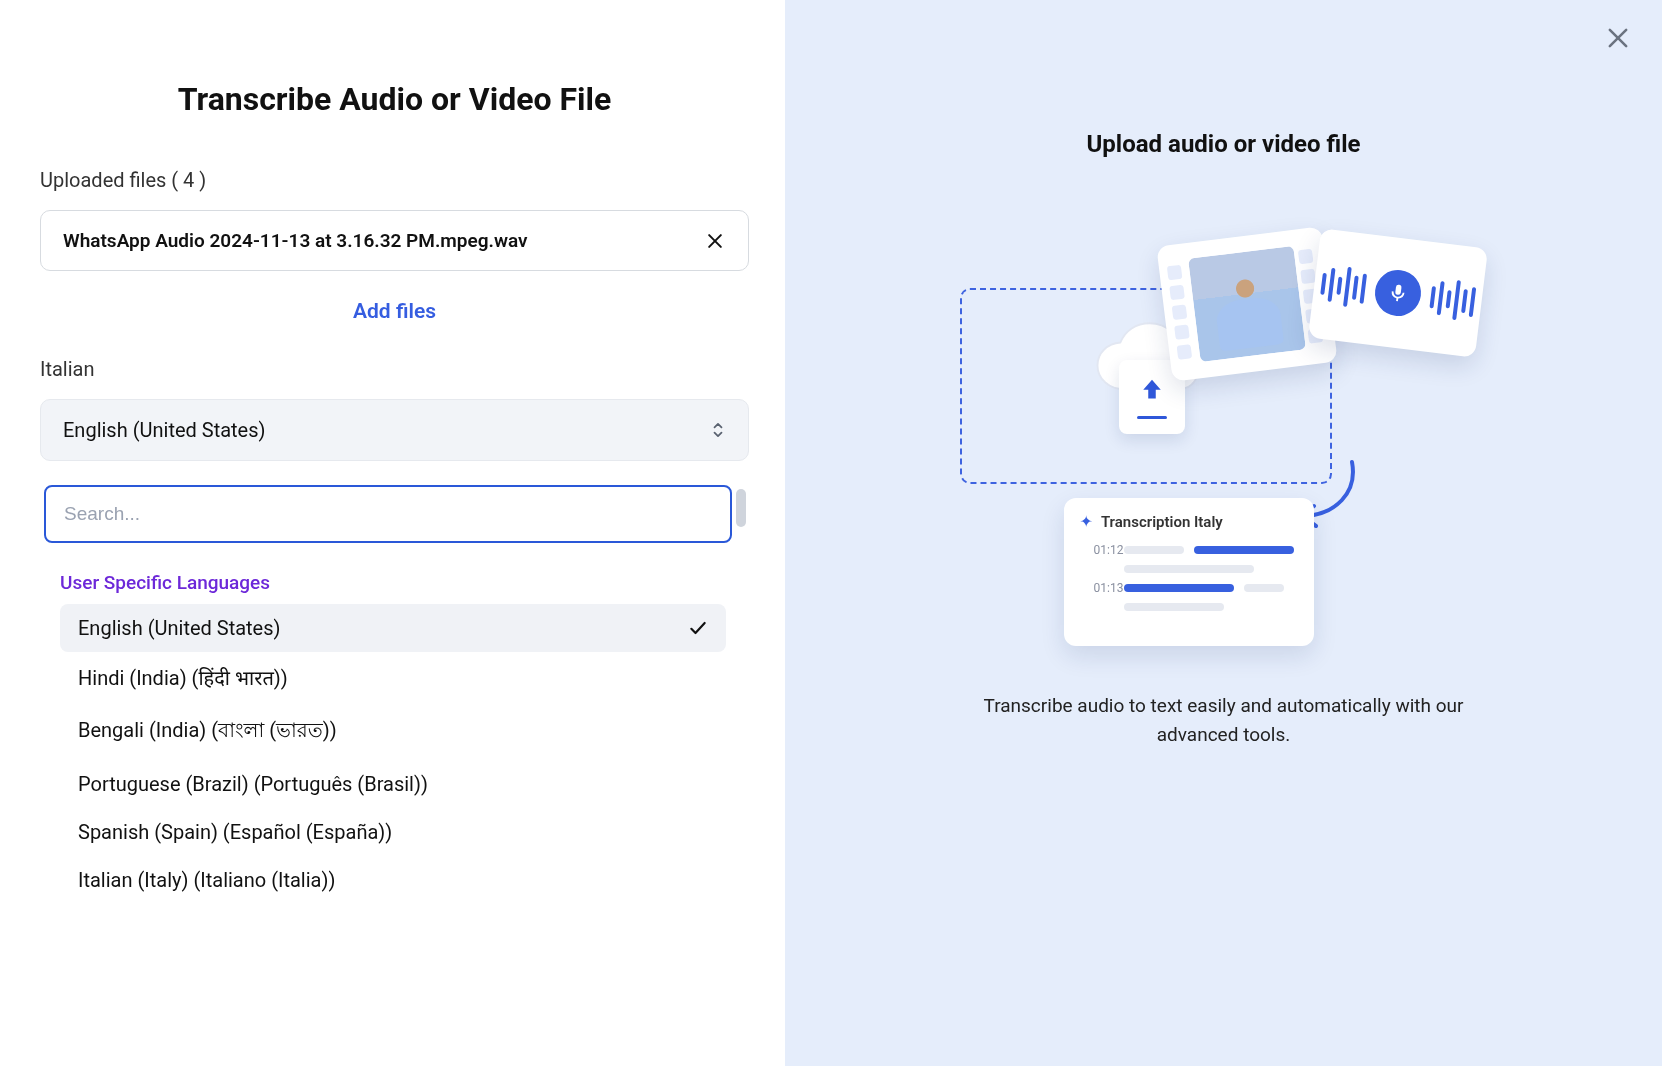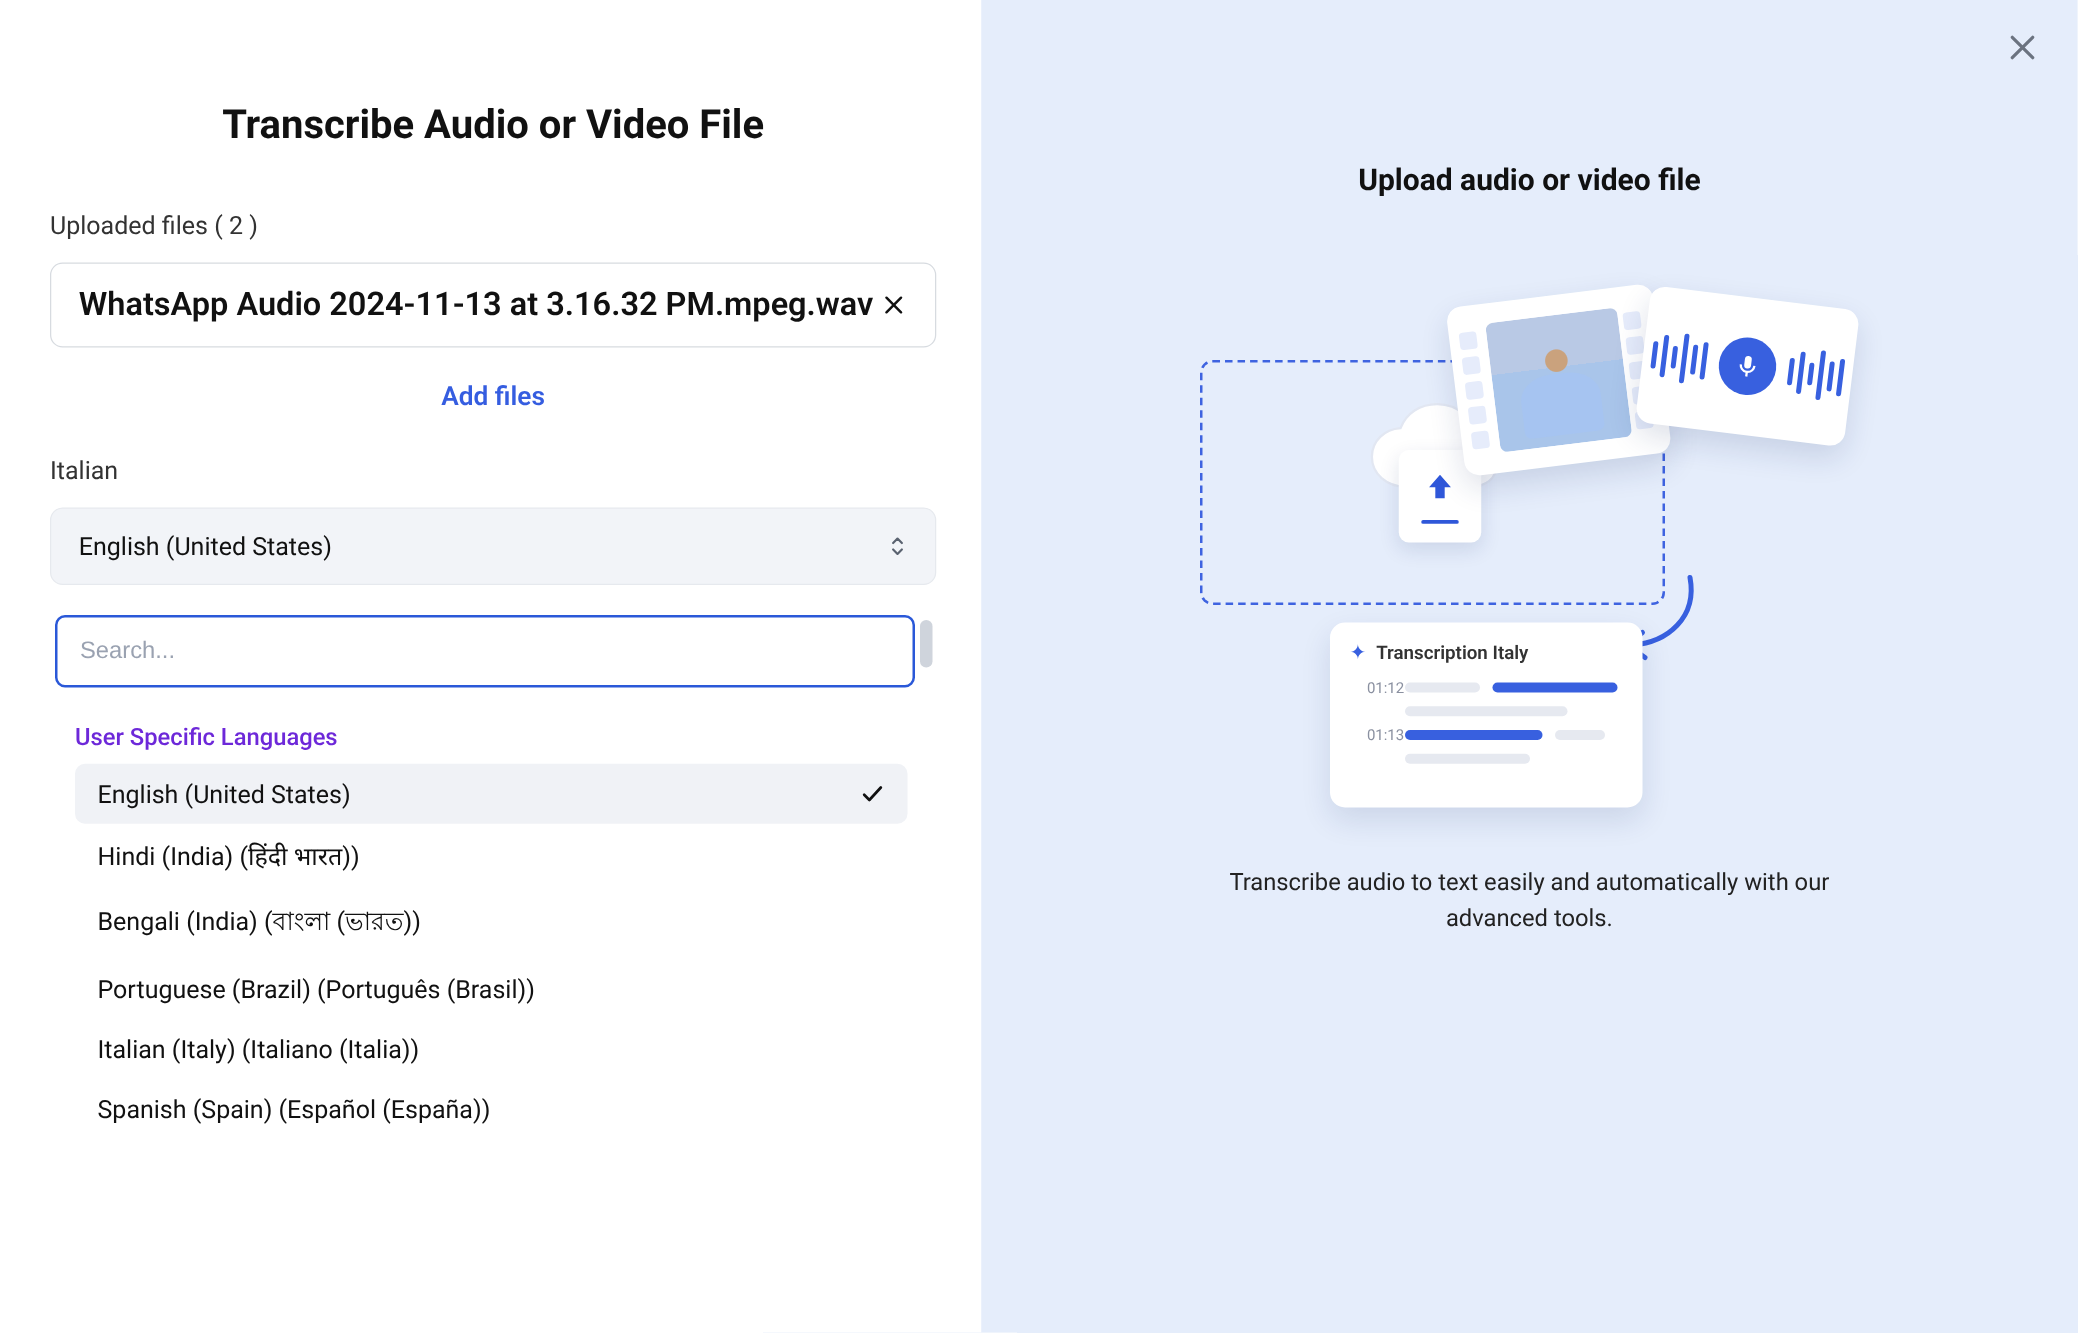--- a/index.html
+++ b/index.html
@@ -42,21 +42,21 @@
   .file-row {
     border: 1px solid #d7dbe0;
     border-radius: 10px;
     padding: 18px 22px;
     display: flex;
     align-items: center;
     justify-content: space-between;
     margin-bottom: 28px;
   }
   .file-name {
-    font-size: 26px;
+    font-size: 19px;
     font-weight: 600;
     color: #111;
     white-space: nowrap;
     overflow: hidden;
     text-overflow: ellipsis;
   }
   .close-x {
     width: 22px;
     height: 22px;
     flex: 0 0 22px;
@@ -305,21 +305,21 @@
     line-height:1.5;
     max-width: 540px;
   }
 </style>
 </head>
 <body>
 
 <div class="left-panel">
   <h1 class="page-title">Transcribe Audio or Video File</h1>
 
-  <div class="section-label">Uploaded files ( 2 )</div>
+  <div class="section-label">Uploaded files ( 4 )</div>
 
   <div class="file-row">
     <div class="file-name">WhatsApp Audio 2024-11-13 at 3.16.32 PM.mpeg.wav</div>
     <span class="close-x">
       <svg viewBox="0 0 24 24" width="20" height="20" fill="none" stroke="#111" stroke-width="2.4" stroke-linecap="round">
         <line x1="5" y1="5" x2="19" y2="19"></line>
           <line x1="19" y1="5" x2="5" y2="19"></line>
       </svg>
     </span>
   </div>
@@ -357,24 +357,24 @@
     <div class="option">
       <span class="label">Hindi (India) (हिंदी भारत))</span>
     </div>
     <div class="option">
       <span class="label">Bengali (India) (বাংলা (ভারত))</span>
     </div>
     <div class="option">
       <span class="label">Portuguese (Brazil) (Português (Brasil))</span>
     </div>
     <div class="option">
+      <span class="label">Spanish (Spain) (Español (España))</span>
+    </div>
+    <div class="option">
       <span class="label">Italian (Italy) (Italiano (Italia))</span>
-    </div>
-    <div class="option">
-      <span class="label">Spanish (Spain) (Español (España))</span>
     </div>
   </div>
 </div>
 
 <div class="right-panel">
   <span class="close-dialog">
     <svg viewBox="0 0 24 24" width="28" height="28" fill="none" stroke="currentColor" stroke-width="2.2" stroke-linecap="round">
       <line x1="5" y1="5" x2="19" y2="19"></line>
         <line x1="19" y1="5" x2="5" y2="19"></line>
     </svg>

